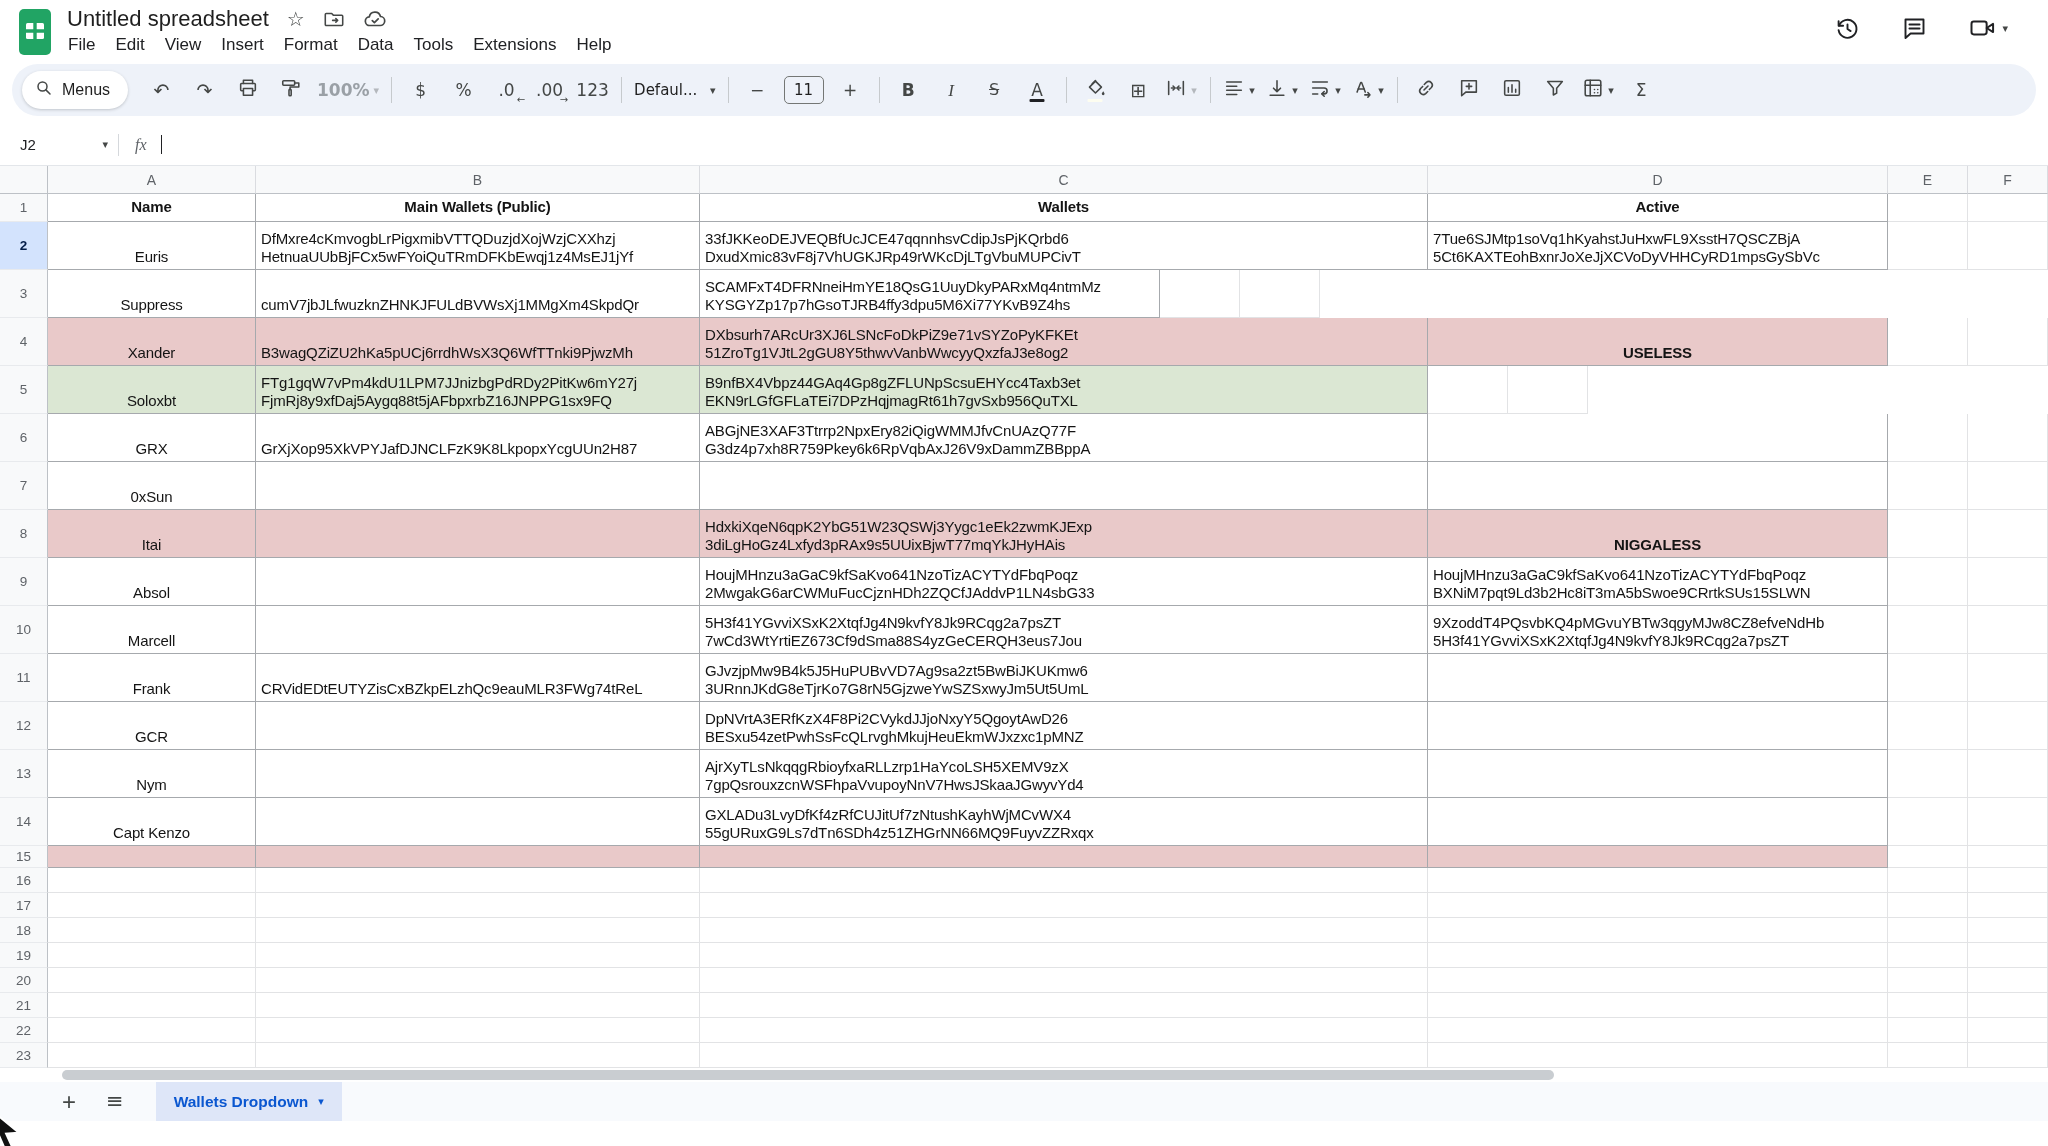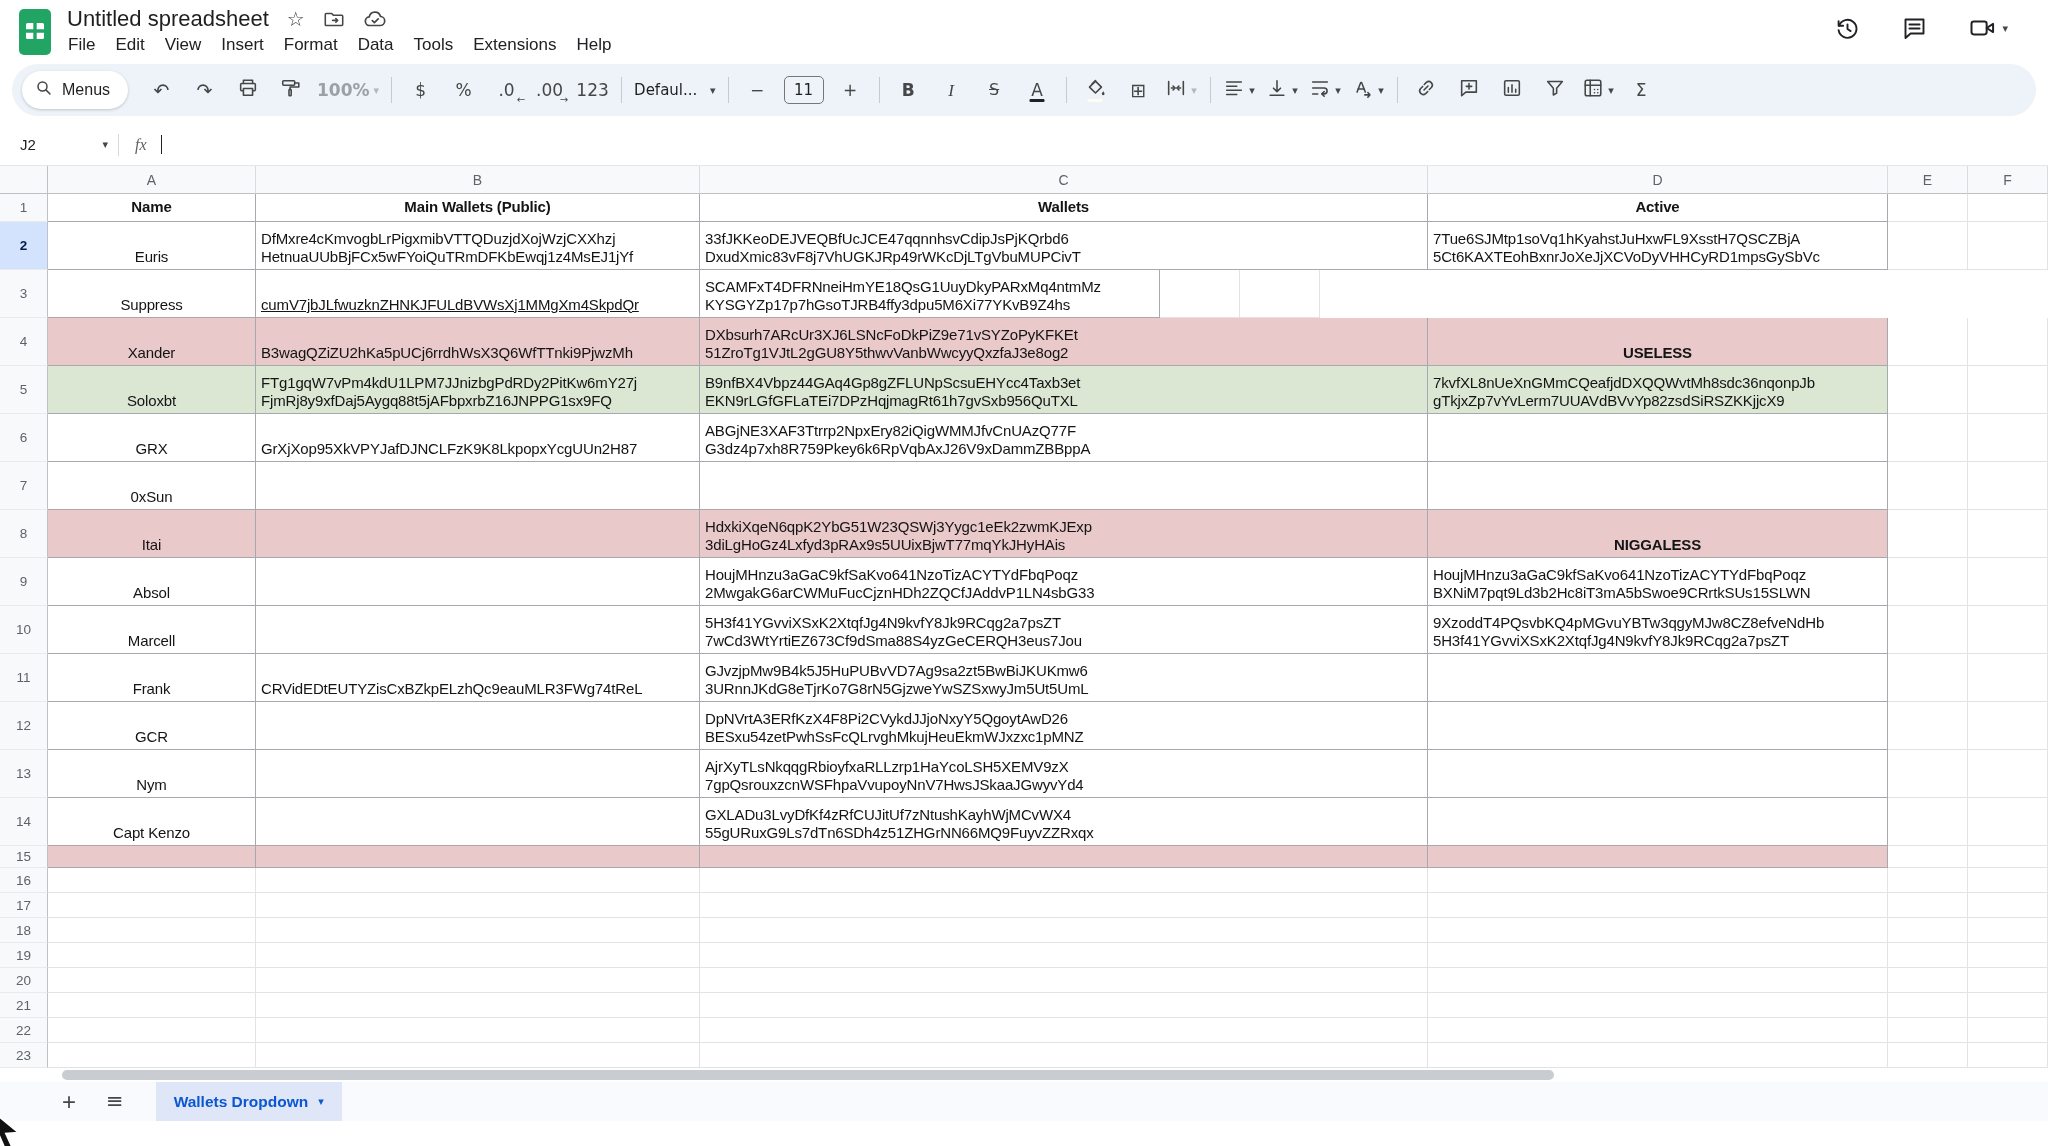--- a/index.html
+++ b/index.html
@@ -373,21 +373,21 @@
             <div>5Ct6KAXTEohBxnrJoXeJjXCVoDyVHHCyRD1mpsGySbVc</div>
           </div>
           <div class="cell lt left" style="width: 80px; height: 48px;"></div>
           <div class="cell lt left" style="width: 80px; height: 48px;"></div>
         </div>
         <div class="grow" style="height: 48px;">
           <div class="rownum" style="height: 48px;">3</div>
           <div class="cell dk center" style="width: 208px; height: 48px;">
             <div>Suppress</div>
           </div>
-          <div class="cell dk left" style="width: 444px; height: 48px; text-decoration: underline;">
+          <div class="cell dk left" style="width: 444px; height: 48px;">
             <div>cumV7jbJLfwuzknZHNKJFULdBVWsXj1MMgXm4SkpdQr</div>
           </div>
           <div class="cell dk left" style="width: 460px; height: 48px;">
             <div>SCAMFxT4DFRNneiHmYE18QsG1UuyDkyPARxMq4ntmMz</div>
             <div>KYSGYZp17p7hGsoTJRB4ffy3dpu5M6Xi77YKvB9Z4hs</div>
           </div>
           <div class="cell lt left" style="width: 80px; height: 48px;"></div>
           <div class="cell lt left" style="width: 80px; height: 48px;"></div>
         </div>
         <div class="grow" style="height: 48px;">
@@ -413,24 +413,20 @@
           <div class="cell dk green center" style="width: 208px; height: 48px;">
             <div>Soloxbt</div>
           </div>
           <div class="cell dk green left" style="width: 444px; height: 48px;">
             <div>FTg1gqW7vPm4kdU1LPM7JJnizbgPdRDy2PitKw6mY27j</div>
             <div>FjmRj8y9xfDaj5Aygq88t5jAFbpxrbZ16JNPPG1sx9FQ</div>
           </div>
           <div class="cell dk green left" style="width: 728px; height: 48px;">
             <div>B9nfBX4Vbpz44GAq4Gp8gZFLUNpScsuEHYcc4Taxb3et</div>
             <div>EKN9rLGfGFLaTEi7DPzHqjmagRt61h7gvSxb956QuTXL</div>
-          </div>
-          <div class="cell dk green left" style="width: 460px; height: 48px;">
-            <div>7kvfXL8nUeXnGMmCQeafjdDXQQWvtMh8sdc36nqonpJb</div>
-            <div>gTkjxZp7vYvLerm7UUAVdBVvYp82zsdSiRSZKKjjcX9</div>
           </div>
           <div class="cell lt left" style="width: 80px; height: 48px;"></div>
           <div class="cell lt left" style="width: 80px; height: 48px;"></div>
         </div>
         <div class="grow" style="height: 48px;">
           <div class="rownum" style="height: 48px;">6</div>
           <div class="cell dk center" style="width: 208px; height: 48px;">
             <div>GRX</div>
           </div>
           <div class="cell dk left" style="width: 444px; height: 48px;">

